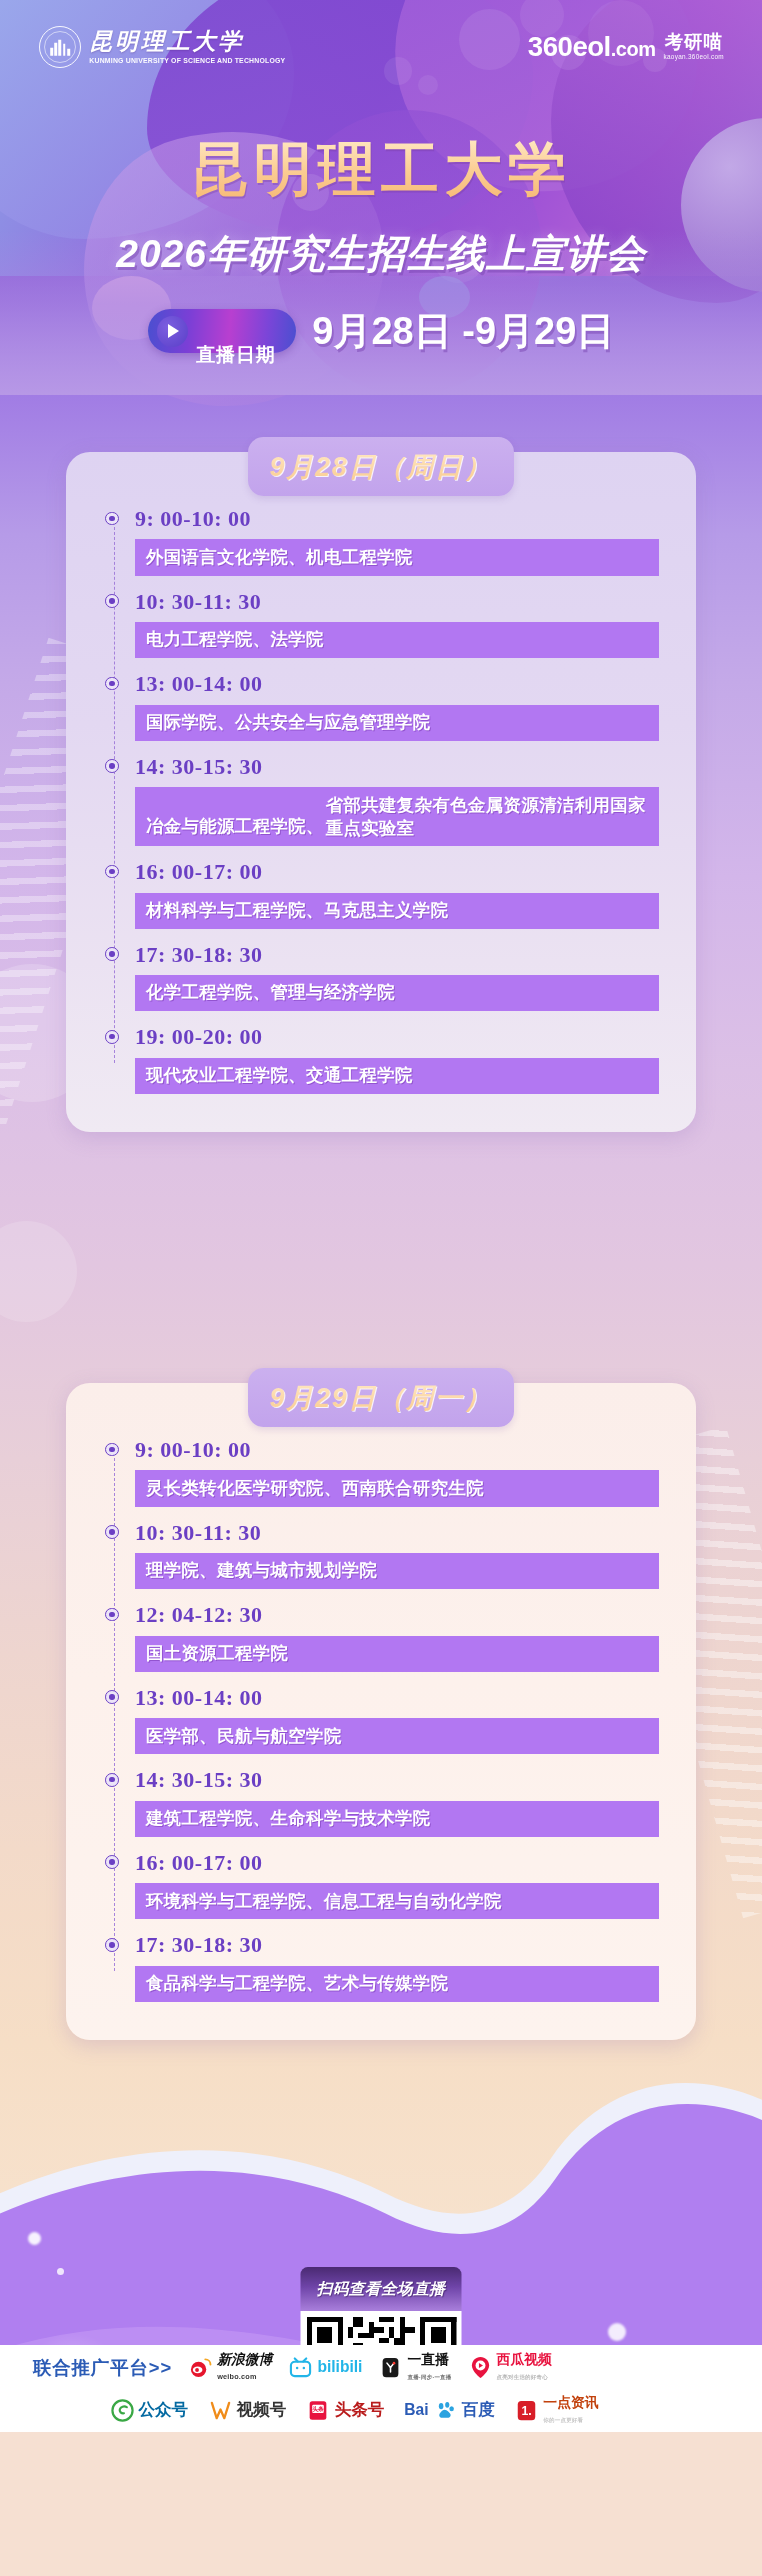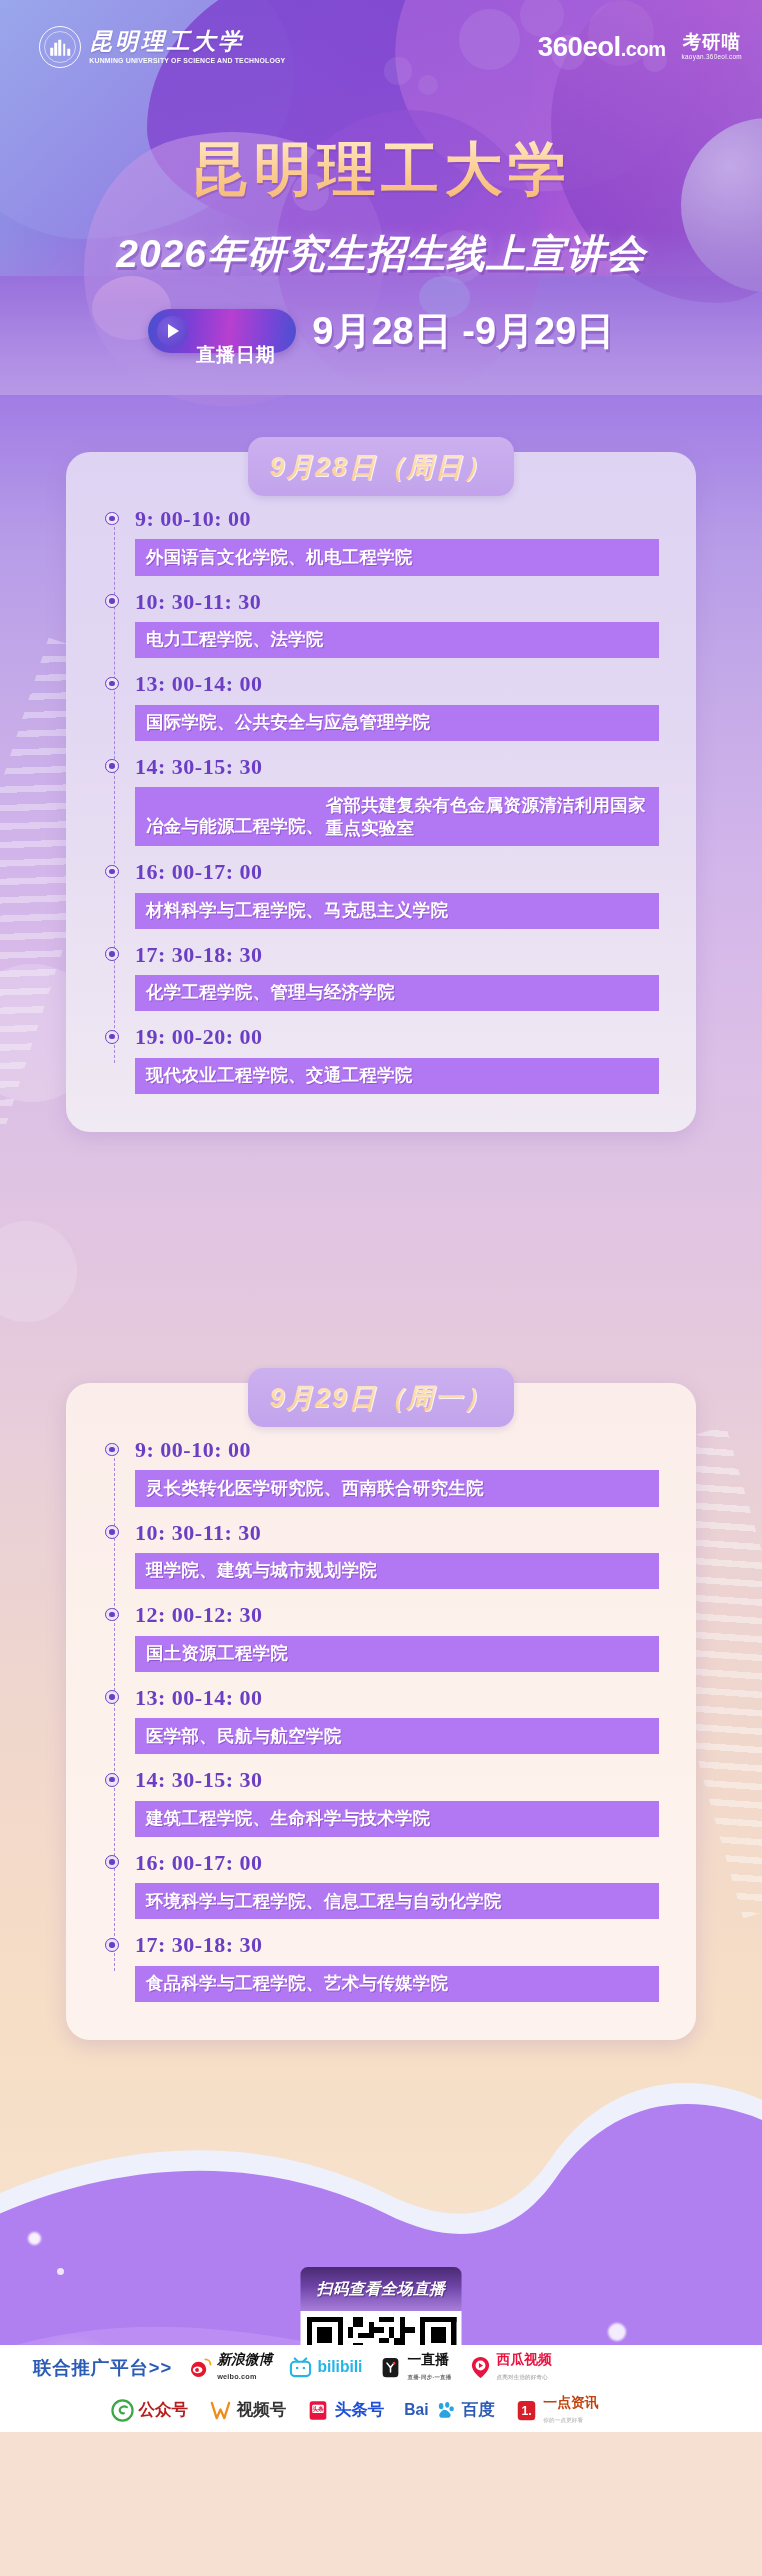--- a/index.html
+++ b/index.html
@@ -60,21 +60,21 @@
   .kust-seal .bars i{ display:block;width:2.8px;background:#fff; }
   .kust-text{ margin-left:8.3px; color:#fff; }
   .kust-cn{
     font-size:23px;font-weight:700;letter-spacing:2.8px;line-height:1;
     font-family:"Liberation Serif","DejaVu Serif",serif;
     font-style:italic;
     text-shadow:0 0.9px 1.8px rgba(70,30,120,.3);
   }
   .kust-en{ font-size:6.9px;letter-spacing:0.2px;margin-top:3.7px;white-space:nowrap;opacity:.96;font-weight:700; }
 
-  .brand-right{ margin-left:auto; margin-right:20px; display:flex; align-items:flex-end; gap:16px; }
+  .brand-right{ margin-left:auto; margin-right:38px; display:flex; align-items:flex-end; gap:8px; }
   .eol-logo{ color:#fff;font-size:27.6px;font-weight:800;letter-spacing:-0.5px;line-height:1; }
   .eol-logo .dotcom{ font-size:20px;font-weight:700; }
   .kaoyan{ text-align:center;color:#fff;line-height:1; }
   .kaoyan .cn{ font-size:18.4px;font-weight:800;letter-spacing:0.9px; }
   .kaoyan .url{ font-size:6.4px;margin-top:2.8px;letter-spacing:0.3px;opacity:.95; }
 
   
   .main-title{
     position:absolute;left:0;top:140px;width:762px;text-align:center;
     font-size:58px;font-weight:800;letter-spacing:5.5px;line-height:1;
@@ -361,21 +361,21 @@
       </div>
 
       <div class="slot">
         <span class="dot"></span>
         <div class="time">10: 30-11: 30</div>
         <div class="colleges">理学院、建筑与城市规划学院</div>
       </div>
 
       <div class="slot">
         <span class="dot"></span>
-        <div class="time">12: 00-12: 30</div>
+        <div class="time">12: 04-12: 30</div>
         <div class="colleges">国土资源工程学院</div>
       </div>
 
       <div class="slot">
         <span class="dot"></span>
         <div class="time">13: 00-14: 00</div>
         <div class="colleges">医学部、民航与航空学院</div>
       </div>
 
       <div class="slot">
@@ -587,21 +587,21 @@
 
     <div class="f-row" style="padding-left:110px;gap:20px;">
       <span class="f-item">
         <span class="f-mark">
           <svg viewBox="0 0 24 24" width="23" height="23">
               <circle cx="12" cy="12" r="10.5" fill="none" stroke="#3aa845" stroke-width="2.3"></circle>
               <path d="M16.5 8.5c-3-1.6-6.5-.3-7.3 2.2-.8 2.6 1.6 4.6 4.3 4.2" fill="none" stroke="#3aa845" stroke-width="2.3" stroke-linecap="round"></path>
             </svg>
         </span>
         <span class="f-txt">
-          <span class="t1" style="color:#b91c1c;font-size:16.5px">公众号</span>
+          <span class="t1" style="color:#0369a1;font-size:16.5px">公众号</span>
         </span>
       </span>
 
       <span class="f-item">
         <span class="f-mark">
           <svg viewBox="0 0 24 24" width="23" height="23">
               <path d="M3 4l5 16 4-9 4 9 5-16" fill="none" stroke="#f08c1a" stroke-width="2.4" stroke-linecap="round" stroke-linejoin="round"></path>
             </svg>
         </span>
         <span class="f-txt">
@@ -611,21 +611,21 @@
 
       <span class="f-item">
         <span class="f-mark">
           <svg viewBox="0 0 24 24" width="20" height="23">
               <rect x="2" y="1" width="20" height="22" rx="3" fill="#e8133f"></rect>
               <rect x="5" y="5" width="14" height="10" rx="1.5" fill="#fff"></rect>
               <text x="12" y="13" font-size="7" font-weight="bold" fill="#e8133f" text-anchor="middle" font-family="Liberation Sans, sans-serif">头条</text>
             </svg>
         </span>
         <span class="f-txt">
-          <span class="t1" style="color:#1d4ed8;font-size:16.5px">头条号</span>
+          <span class="t1" style="color:#b91c1c;font-size:16.5px">头条号</span>
         </span>
       </span>
 
       <span class="f-item">
         <span class="f-txt">
           <span class="t1" style="color:#2b5bb5;font-size:15.6px;font-weight:800">Bai</span>
         </span>
         <span class="f-mark">
           <svg viewBox="0 0 24 24" width="21" height="21">
               <ellipse cx="7" cy="7" rx="2.6" ry="3.5" fill="#2ba3e0"></ellipse>

